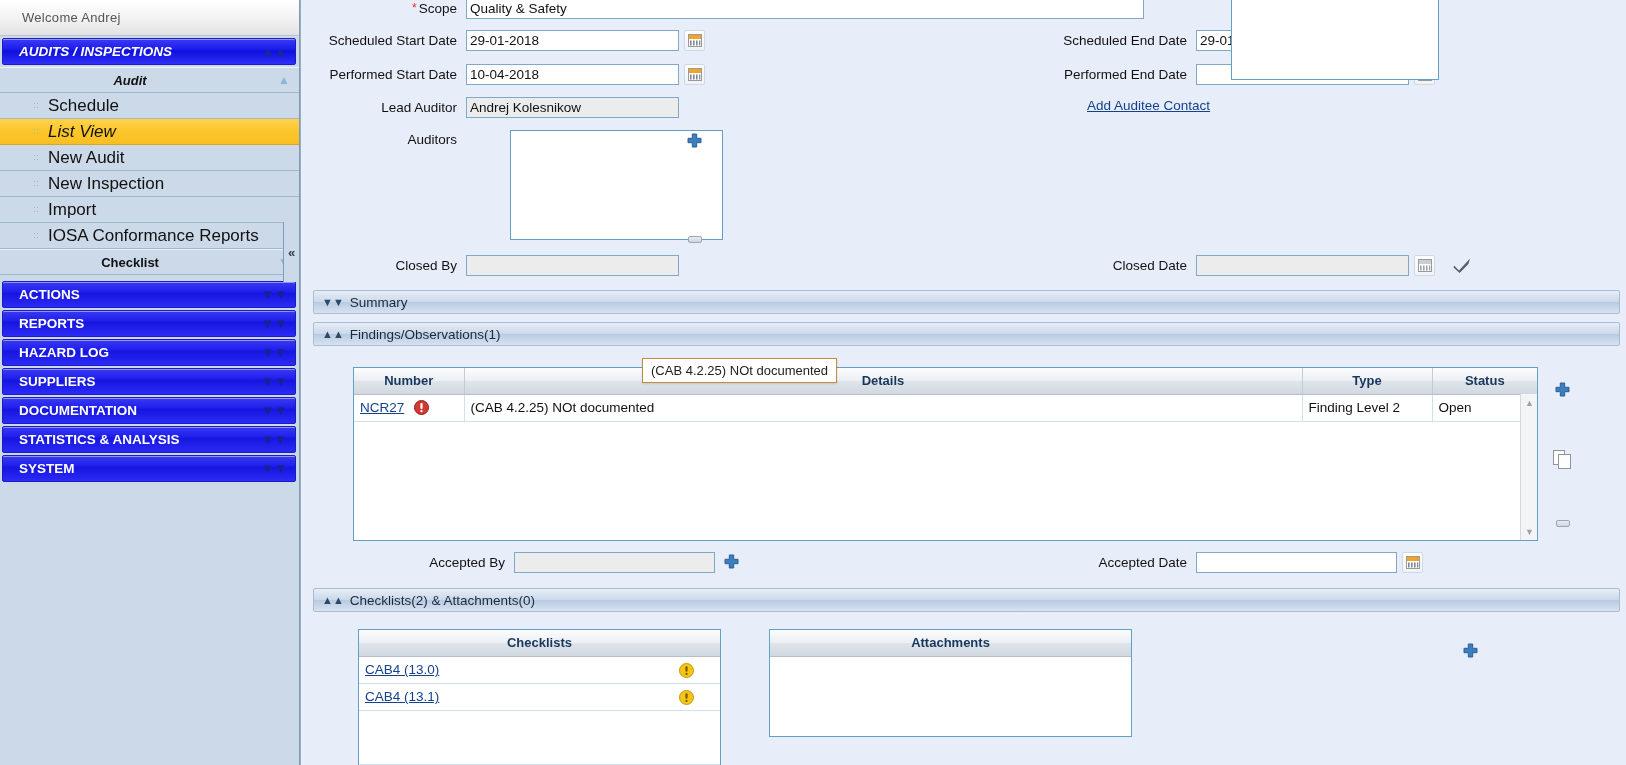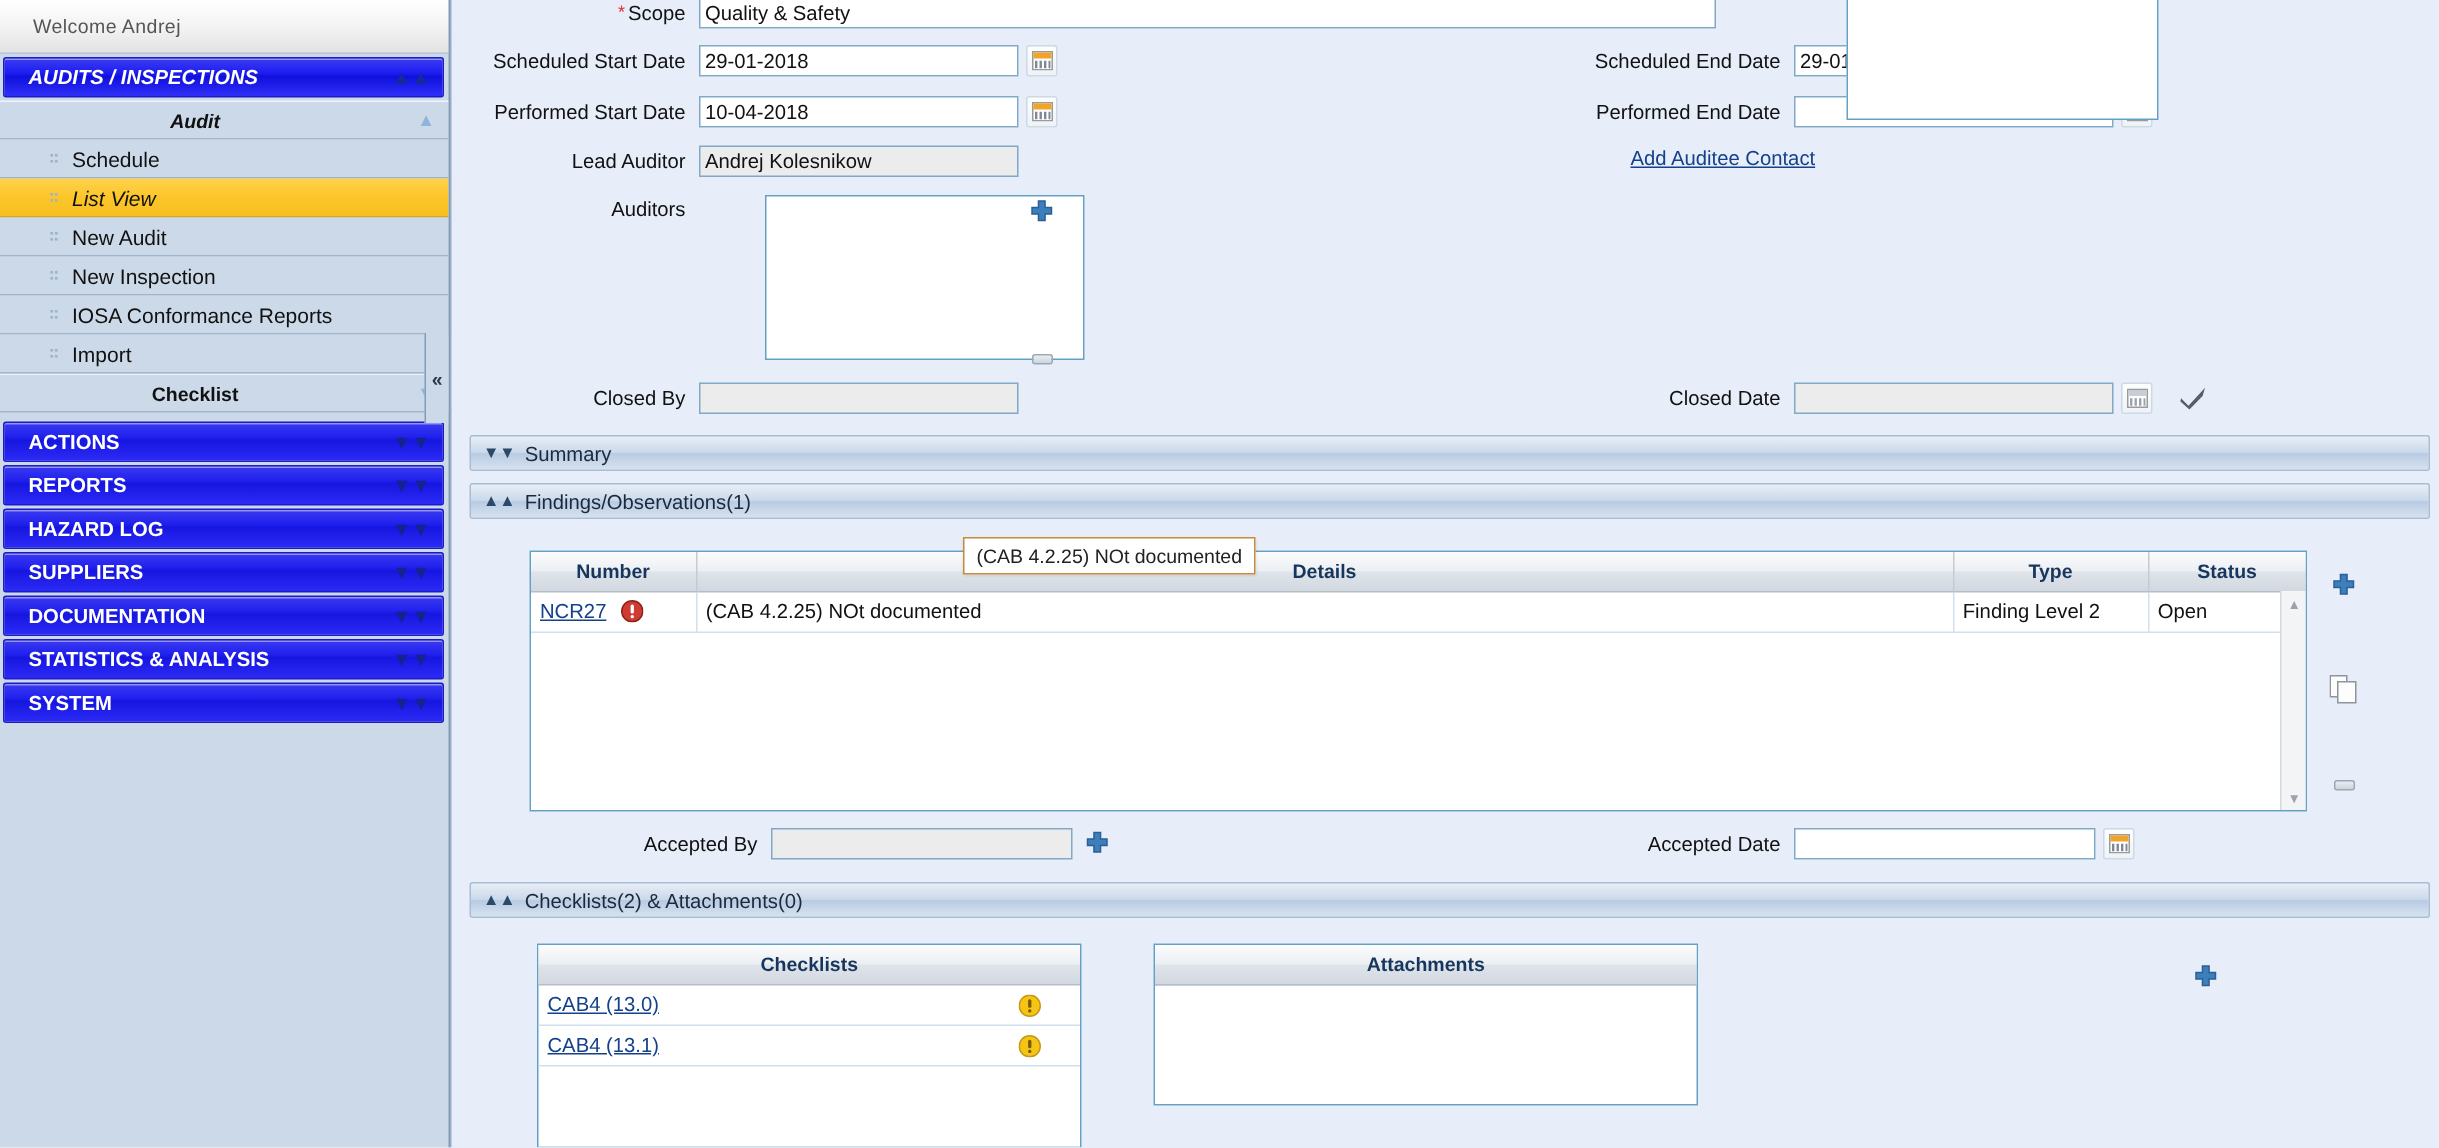--- a/index.html
+++ b/index.html
@@ -71,21 +71,21 @@
   .nav-group-hdr .ghlabel { width: 100%; text-align: center; padding-right: 18px; }
   .nav-group-hdr.italic .ghlabel { font-style: italic; }
   .nav-group-hdr .chev { color: #8fb4d9; font-size: 12px; }
 
   .nav-item {
     height: 26px;
     background: #ccd9e8;
     border-bottom: 1px solid #9fb6cd;
     display: flex; align-items: center;
     padding-left: 48px;
-    font-size: 14px;
+    font-size: 17px;
     color: #111;
     cursor: pointer;
     position: relative;
   }
   .nav-item .grip {
     position: absolute; left: 33px; top: 50%; transform: translateY(-50%);
     width: 6px; height: 8px;
     background-image:
       radial-gradient(circle, #9ab3cc 45%, transparent 46%),
       radial-gradient(circle, #9ab3cc 45%, transparent 46%);
@@ -267,25 +267,25 @@
     <div class="nav-item">
       <span class="grip"></span>
       <span>New Audit</span>
     </div>
     <div class="nav-item">
       <span class="grip"></span>
       <span>New Inspection</span>
     </div>
     <div class="nav-item">
       <span class="grip"></span>
-      <span>IOSA Conformance Reports</span>
+      <span>Import</span>
     </div>
     <div class="nav-item">
       <span class="grip"></span>
-      <span>Import</span>
+      <span>IOSA Conformance Reports</span>
     </div>
 
     <div class="nav-group-hdr">
       <span class="ghlabel">Checklist</span>
       <span class="chev">▼</span>
     </div>
 
     <div style="height:4px"></div>
 
     <div class="nav-module">

